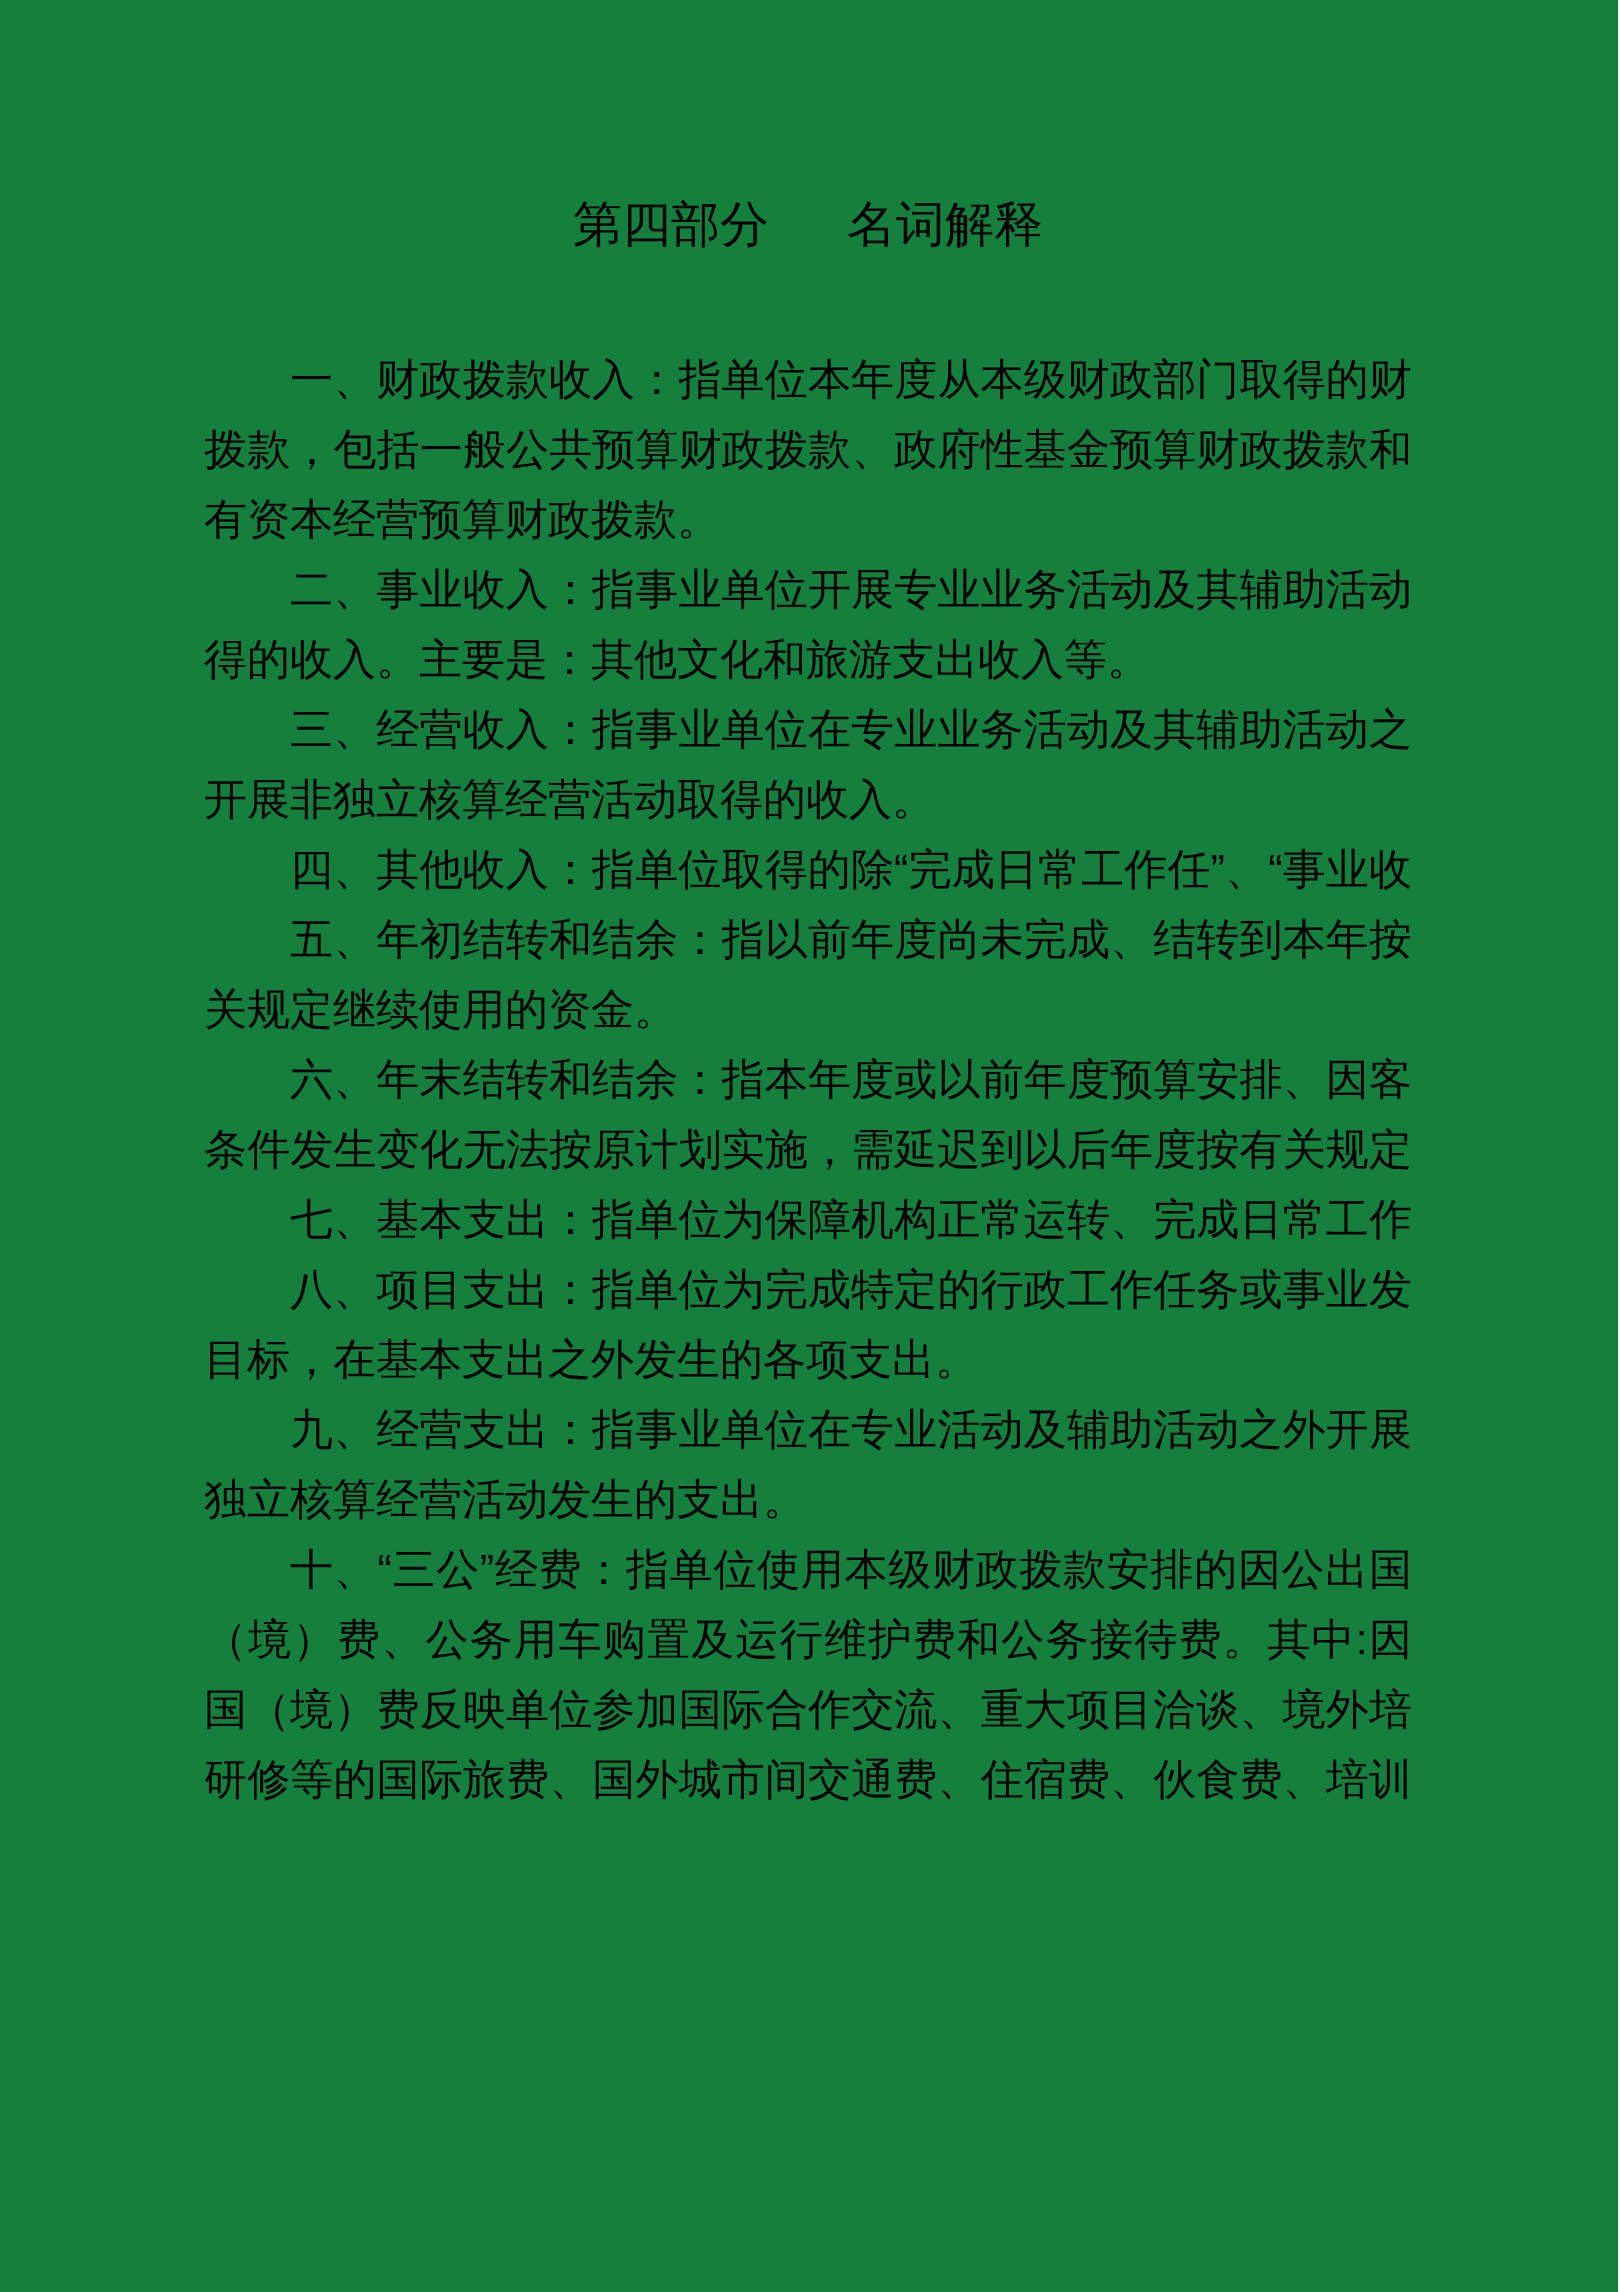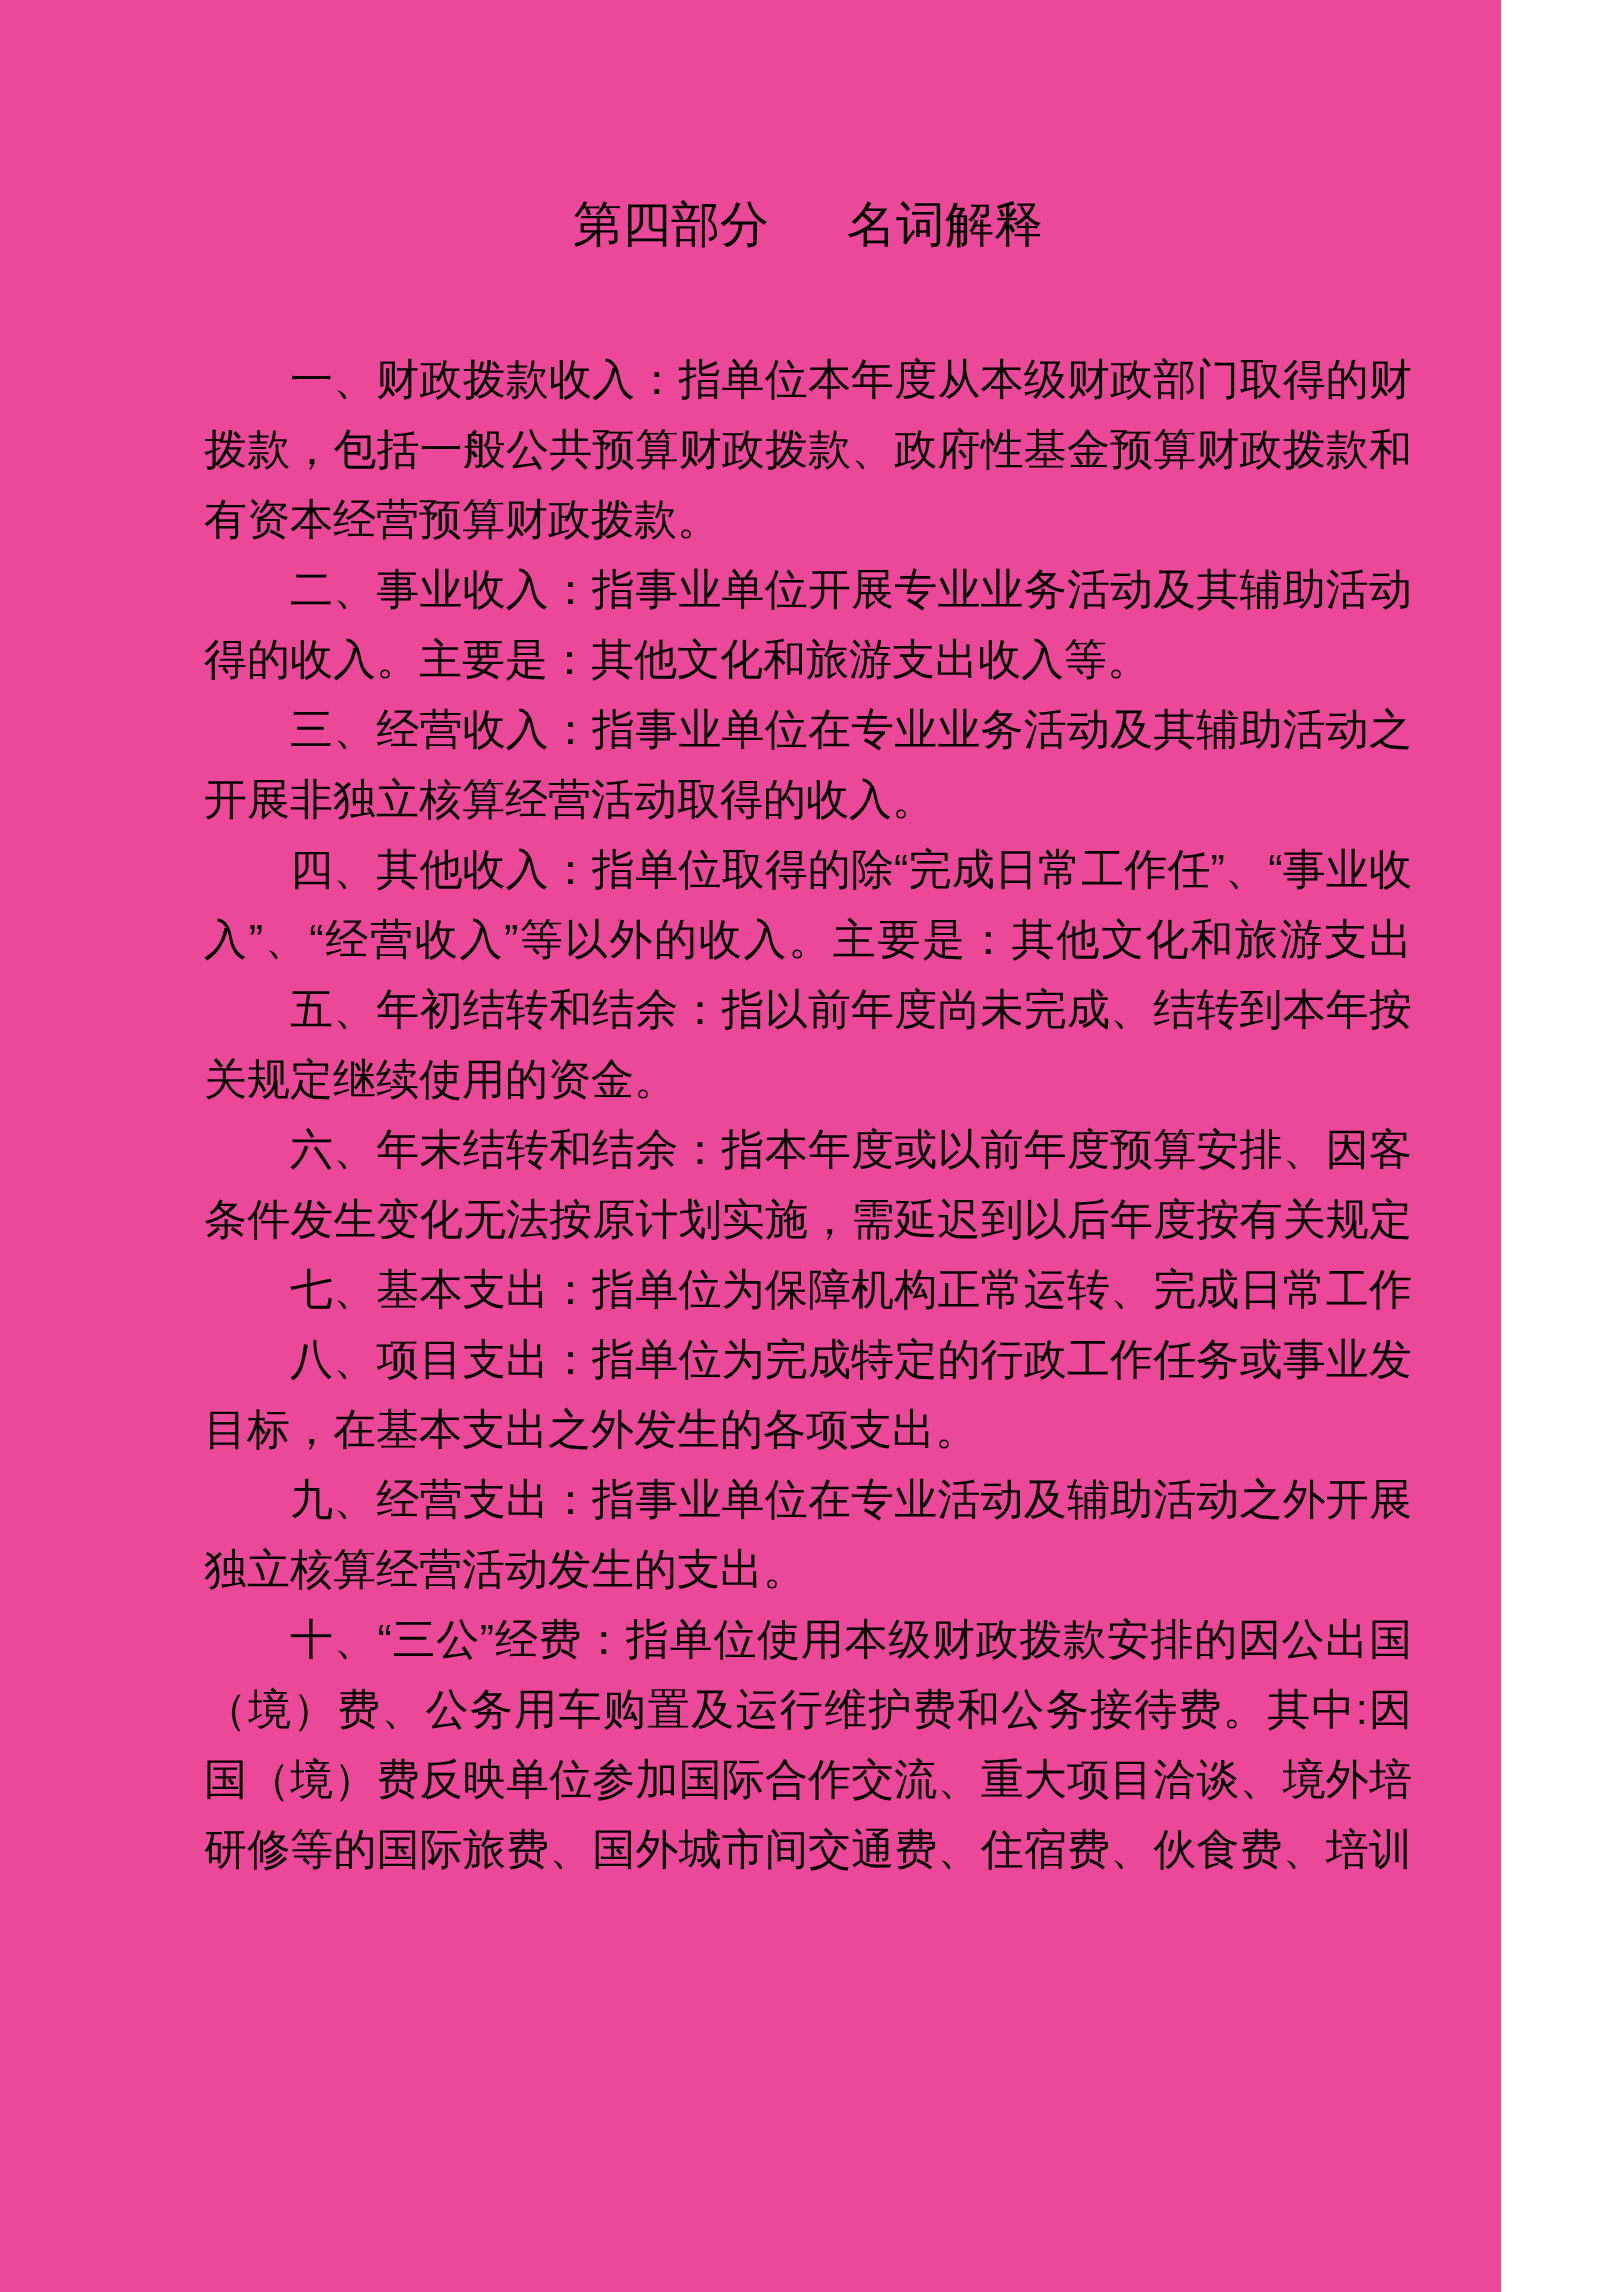--- a/index.html
+++ b/index.html
@@ -2,23 +2,23 @@
 <html><head>
 <meta charset="utf-8">
 <style>
   html, body {
     margin: 0;
     padding: 0;
     background: #ffffff;
   }
   .page {
     position: relative;
-    width: 1501px;
+    width: 1618px;
     height: 2293px;
-    background: #ec4899;
+    background: #15803d;
     color: #000000;
     font-family: "Liberation Sans", sans-serif;
     overflow: hidden;
   }
   .doc-title {
     position: absolute;
     top: 195px;
     left: 204px;
     width: 1208px;
     display: flex;
@@ -74,21 +74,20 @@
       <div class="line last">得的收入。主要是：其他文化和旅游支出收入等。</div>
     </div>
 
     <div class="para">
       <div class="line first just">三、经营收入：指事业单位在专业业务活动及其辅助活动之外</div>
       <div class="line last">开展非独立核算经营活动取得的收入。</div>
     </div>
 
     <div class="para">
       <div class="line first just">四、其他收入：指单位取得的除“完成日常工作任”、“事业收</div>
-      <div class="line just">入”、“经营收入”等以外的收入。主要是：其他文化和旅游支出</div>
     </div>
 
     <div class="para">
       <div class="line first just">五、年初结转和结余：指以前年度尚未完成、结转到本年按有</div>
       <div class="line last">关规定继续使用的资金。</div>
     </div>
 
     <div class="para">
       <div class="line first just">六、年末结转和结余：指本年度或以前年度预算安排、因客观</div>
       <div class="line just">条件发生变化无法按原计划实施，需延迟到以后年度按有关规定继</div>

